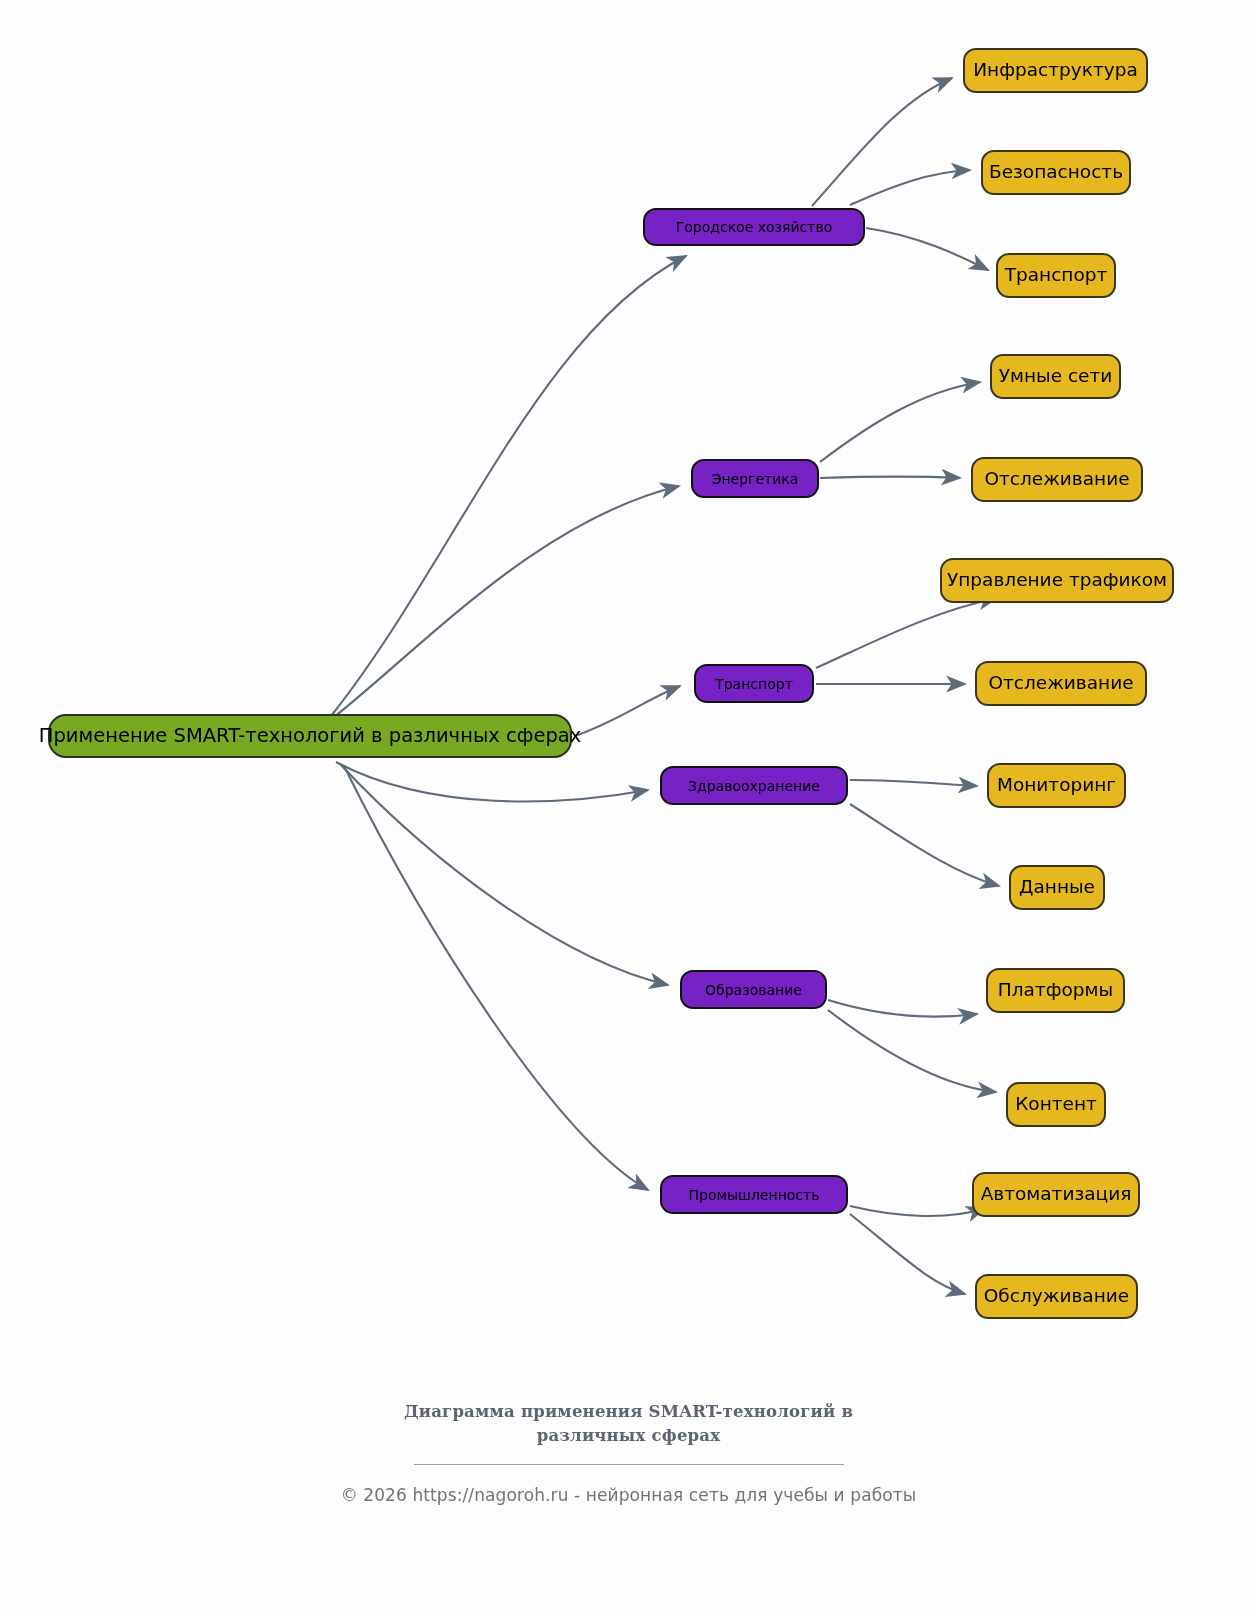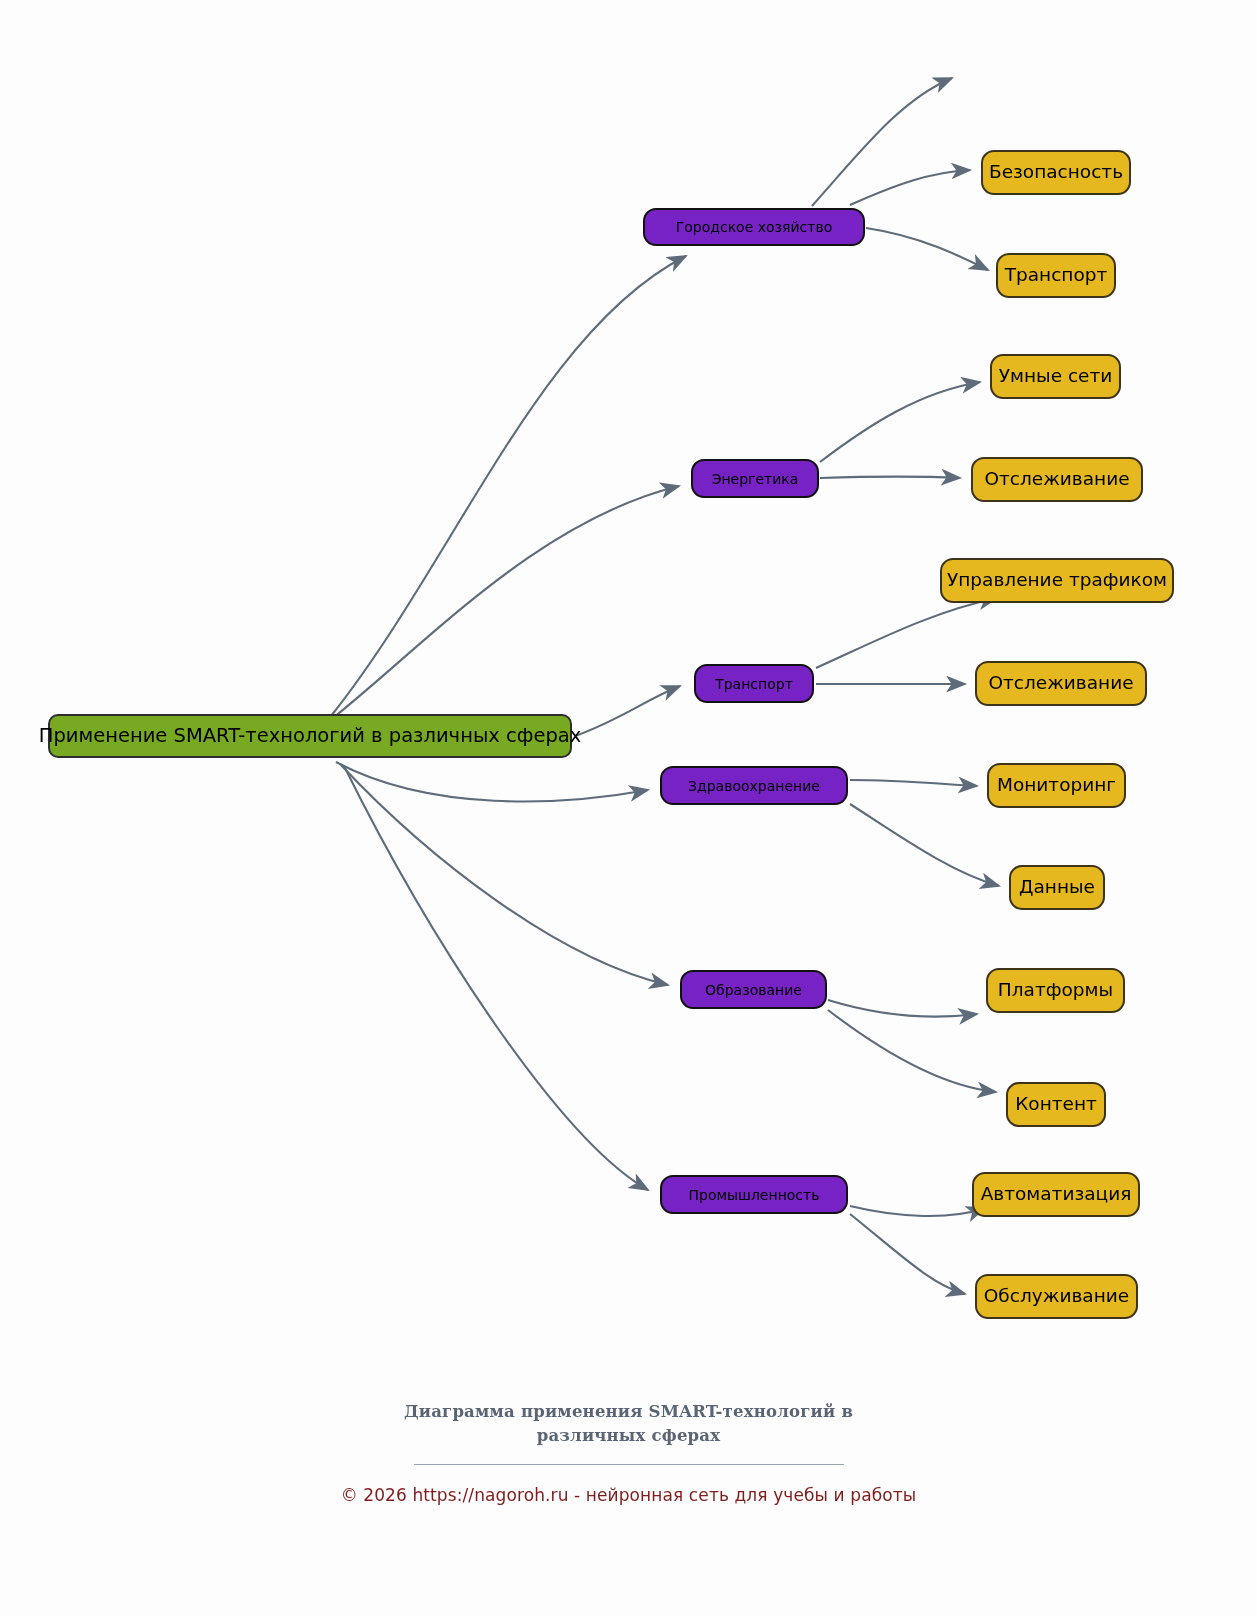--- a/index.html
+++ b/index.html
@@ -35,21 +35,21 @@
     border: 2px solid #1a1a1a;
     color: #000000;
     white-space: nowrap;
     line-height: 1;
     font-family: "DejaVu Sans", sans-serif;
   }
   .node.root {
     background: #78a922;
     border-color: #2e2e2e;
     font-size: 19.5px;
-    border-radius: 10px;
+    border-radius: 18px;
   }
   .node.branch {
     background: #7722c4;
     border-color: #111111;
     font-size: 14px;
   }
   .node.leaf {
     background: #e5b81f;
     border-color: #3d3318;
     font-size: 18.5px;
@@ -70,21 +70,21 @@
   }
   .caption-rule {
     width: 430px;
     height: 1px;
     background: #9aa3b0;
     margin: 16px auto 0 auto;
   }
   .caption-credit {
     font-family: "DejaVu Sans", sans-serif;
     font-size: 17px;
-    color: #7f1d1d;
+    color: #737373;
     margin-top: 20px;
     letter-spacing: 0.1px;
   }
 </style>
 </head>
 <body>
 
 <div id="canvas">
 
   <svg id="edges" viewBox="0 0 1257 1616">
@@ -123,20 +123,23 @@
     </g>
   </svg>
 
   <div class="node root" style="left:48px; top:714px; width:524px; height:44px;">
     <span>Применение SMART-технологий в различных сферах</span>
   </div>
 
   <div class="node branch" style="left:643px; top:208px; width:222px; height:38px;">
     <span>Городское хозяйство</span>
   </div>
+  <div class="node leaf" style="left:963px; top:48px; width:185px; height:45px;">
+    <span>Инфраструктура</span>
+  </div>
   <div class="node leaf" style="left:981px; top:150px; width:150px; height:45px;">
     <span>Безопасность</span>
   </div>
   <div class="node leaf" style="left:996px; top:253px; width:120px; height:45px;">
     <span>Транспорт</span>
   </div>
 
   <div class="node branch" style="left:691px; top:459px; width:128px; height:39px;">
     <span>Энергетика</span>
   </div>

